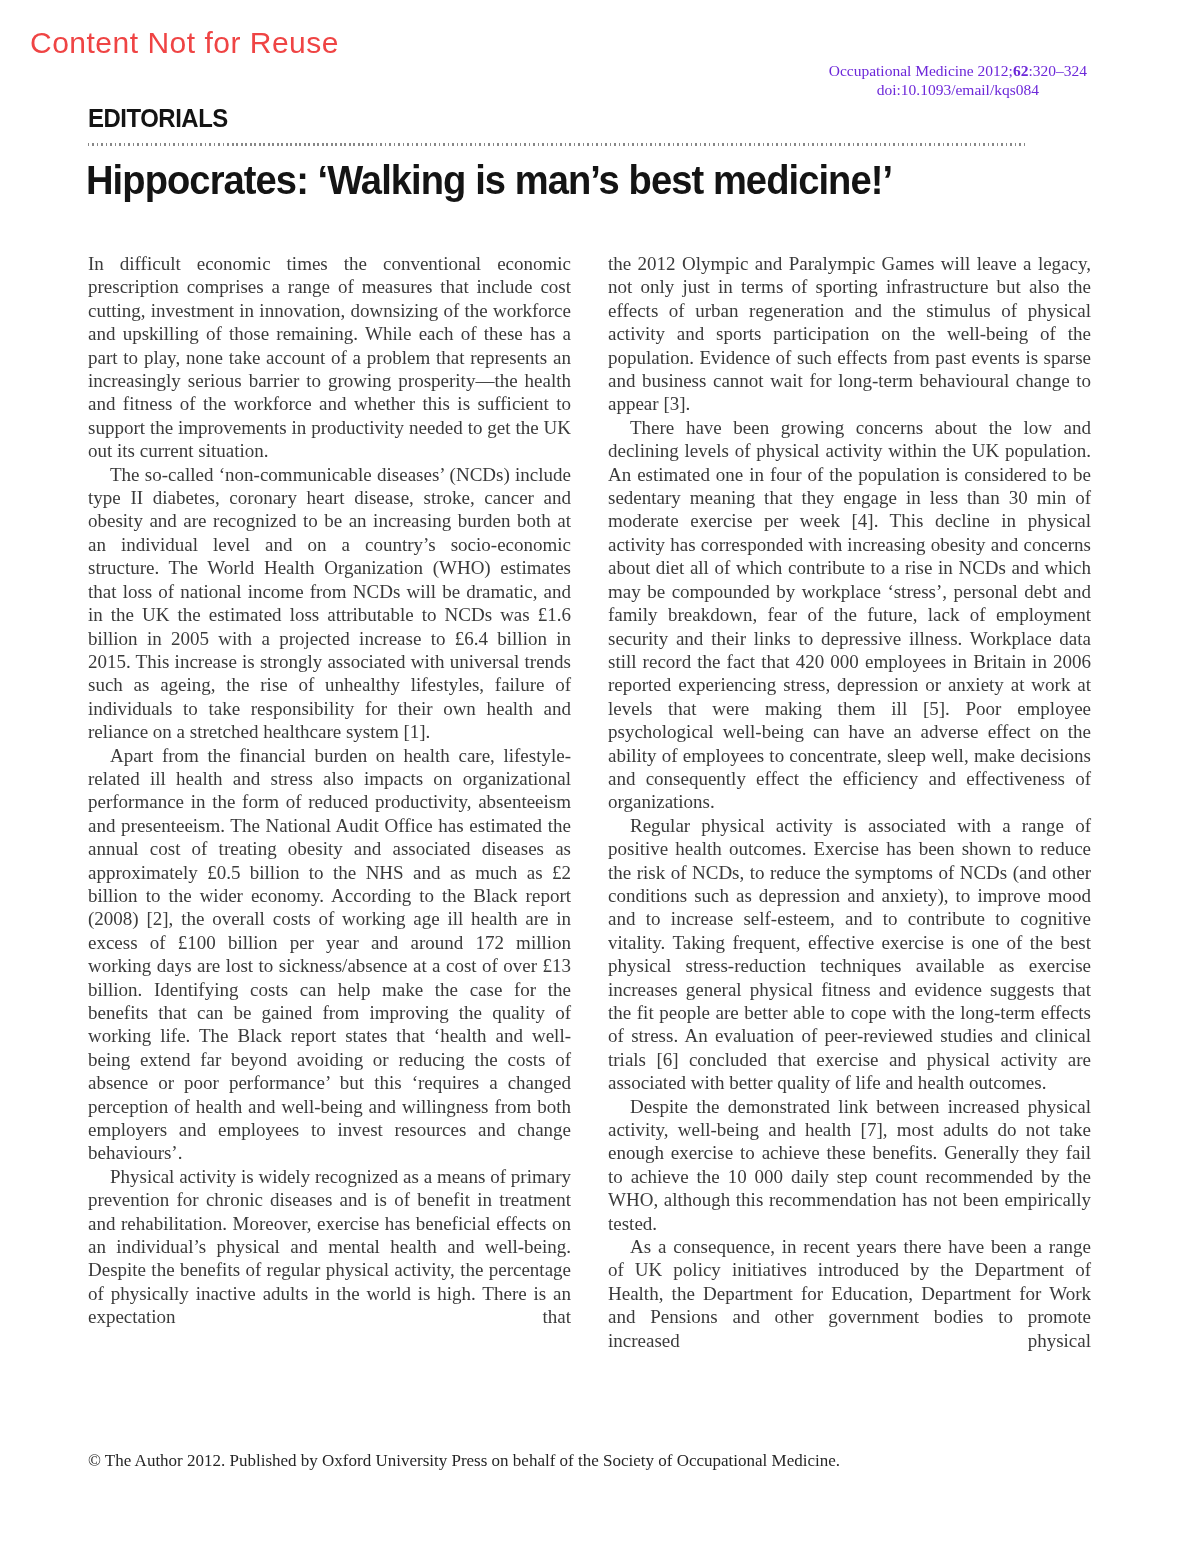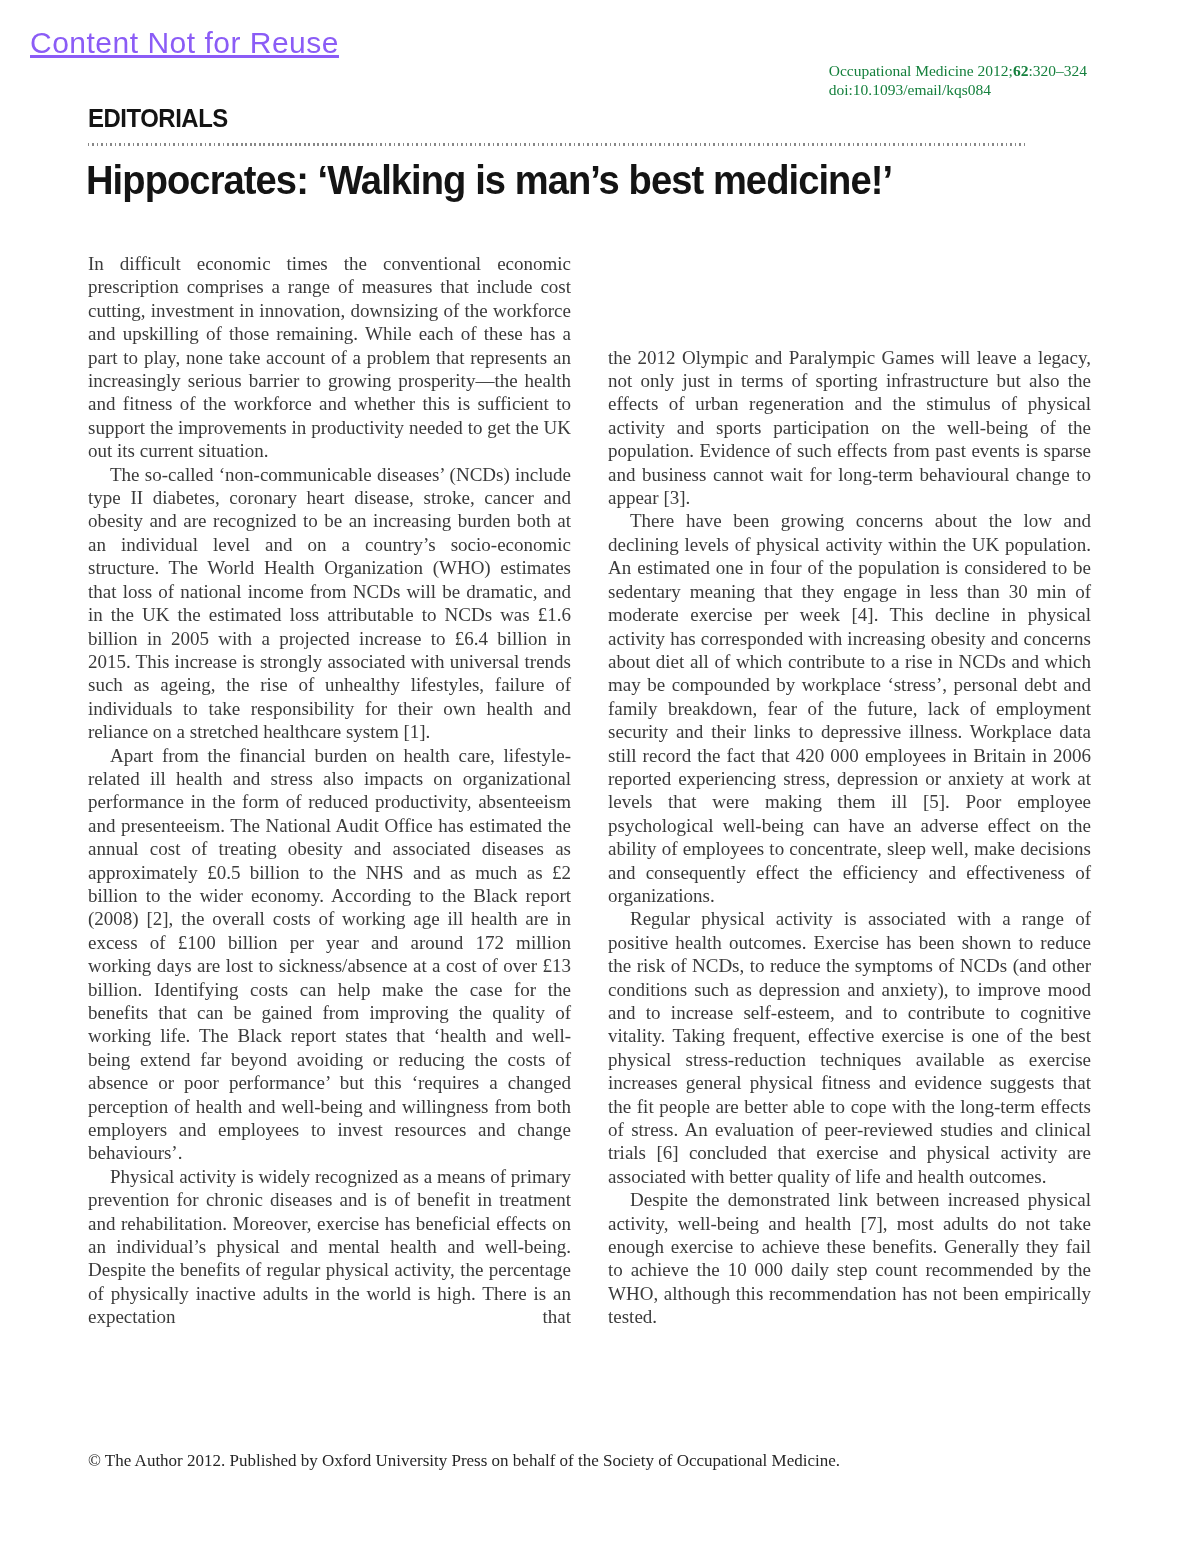--- a/index.html
+++ b/index.html
@@ -15,32 +15,31 @@
     font-family: "Liberation Serif", serif;
     overflow: hidden;
   }
   .watermark {
     position: absolute;
     left: 30px;
     top: 26px;
     font-family: "Liberation Sans", sans-serif;
     font-size: 30px;
     font-weight: 400;
-    color: #8b5cf6;
+    color: #ef4444;
     letter-spacing: 0.5px;
-    text-decoration: underline;
   }
   .citation {
     position: absolute;
     top: 62px;
     right: 113px;
-    text-align: left;
+    text-align: center;
     font-size: 15.5px;
     line-height: 18.5px;
-    color: #15803d;
+    color: #6d28d9;
   }
   .citation .vol { font-weight: bold; }
   .section-label {
     position: absolute;
     left: 88px;
     top: 103px;
     font-family: "Liberation Sans", sans-serif;
     font-weight: 700;
     font-size: 26px;
     color: #141414;
@@ -69,21 +68,20 @@
     transform: scaleX(0.93);
     transform-origin: left center;
   }
   .columns {
     position: absolute;
     left: 88px;
     top: 252px;
     width: 1003px;
     display: flex;
     gap: 37px;
-    align-items: flex-end;
   }
   .column {
     width: 486px;
     font-size: 19px;
     line-height: 23.4px;
     text-align: justify;
     color: #3b3b3b;
   }
   .column p { margin: 0; }
   .column p.indent { text-indent: 22px; }
@@ -120,20 +118,21 @@
         <p class="">In difficult economic times the conventional economic prescription comprises a range of measures that include cost cutting, investment in innovation, downsizing of the workforce and upskilling of those remaining. While each of these has a part to play, none take account of a problem that represents an increasingly serious barrier to growing prosperity—the health and fitness of the workforce and whether this is sufficient to support the improvements in productivity needed to get the UK out its current situation.</p>
         <p class="indent">The so-called ‘non-communicable diseases’ (NCDs) include type II diabetes, coronary heart disease, stroke, cancer and obesity and are recognized to be an increasing burden both at an individual level and on a country’s socio-economic structure. The World Health Organization (WHO) estimates that loss of national income from NCDs will be dramatic, and in the UK the estimated loss attributable to NCDs was £1.6 billion in 2005 with a projected increase to £6.4 billion in 2015. This increase is strongly associated with universal trends such as ageing, the rise of unhealthy lifestyles, failure of individuals to take responsibility for their own health and reliance on a stretched healthcare system [1].</p>
         <p class="indent">Apart from the financial burden on health care, lifestyle-related ill health and stress also impacts on organizational performance in the form of reduced productivity, absenteeism and presenteeism. The National Audit Office has estimated the annual cost of treating obesity and associated diseases as approximately £0.5 billion to the NHS and as much as £2 billion to the wider economy. According to the Black report (2008) [2], the overall costs of working age ill health are in excess of £100 billion per year and around 172 million working days are lost to sickness/absence at a cost of over £13 billion. Identifying costs can help make the case for the benefits that can be gained from improving the quality of working life. The Black report states that ‘health and well-being extend far beyond avoiding or reducing the costs of absence or poor performance’ but this ‘requires a changed perception of health and well-being and willingness from both employers and employees to invest resources and change behaviours’.</p>
         <p class="indent cont">Physical activity is widely recognized as a means of primary prevention for chronic diseases and is of benefit in treatment and rehabilitation. Moreover, exercise has beneficial effects on an individual’s physical and mental health and well-being. Despite the benefits of regular physical activity, the percentage of physically inactive adults in the world is high. There is an expectation that</p>
       </div>
     <div class="column">
         <p class="">the 2012 Olympic and Paralympic Games will leave a legacy, not only just in terms of sporting infrastructure but also the effects of urban regeneration and the stimulus of physical activity and sports participation on the well-being of the population. Evidence of such effects from past events is sparse and business cannot wait for long-term behavioural change to appear [3].</p>
         <p class="indent">There have been growing concerns about the low and declining levels of physical activity within the UK population. An estimated one in four of the population is considered to be sedentary meaning that they engage in less than 30 min of moderate exercise per week [4]. This decline in physical activity has corresponded with increasing obesity and concerns about diet all of which contribute to a rise in NCDs and which may be compounded by workplace ‘stress’, personal debt and family breakdown, fear of the future, lack of employment security and their links to depressive illness. Workplace data still record the fact that 420 000 employees in Britain in 2006 reported experiencing stress, depression or anxiety at work at levels that were making them ill [5]. Poor employee psychological well-being can have an adverse effect on the ability of employees to concentrate, sleep well, make decisions and consequently effect the efficiency and effectiveness of organizations.</p>
         <p class="indent">Regular physical activity is associated with a range of positive health outcomes. Exercise has been shown to reduce the risk of NCDs, to reduce the symptoms of NCDs (and other conditions such as depression and anxiety), to improve mood and to increase self-esteem, and to contribute to cognitive vitality. Taking frequent, effective exercise is one of the best physical stress-reduction techniques available as exercise increases general physical fitness and evidence suggests that the fit people are better able to cope with the long-term effects of stress. An evaluation of peer-reviewed studies and clinical trials [6] concluded that exercise and physical activity are associated with better quality of life and health outcomes.</p>
         <p class="indent">Despite the demonstrated link between increased physical activity, well-being and health [7], most adults do not take enough exercise to achieve these benefits. Generally they fail to achieve the 10 000 daily step count recommended by the WHO, although this recommendation has not been empirically tested.</p>
+        <p class="indent cont">As a consequence, in recent years there have been a range of UK policy initiatives introduced by the Department of Health, the Department for Education, Department for Work and Pensions and other government bodies to promote increased physical</p>
       </div>
   </div>
 
   <div class="footnote">
     <div>© The Author 2012. Published by Oxford University Press on behalf of the Society of Occupational Medicine.</div>
   </div>
 
 </div>
 
 </body></html>

